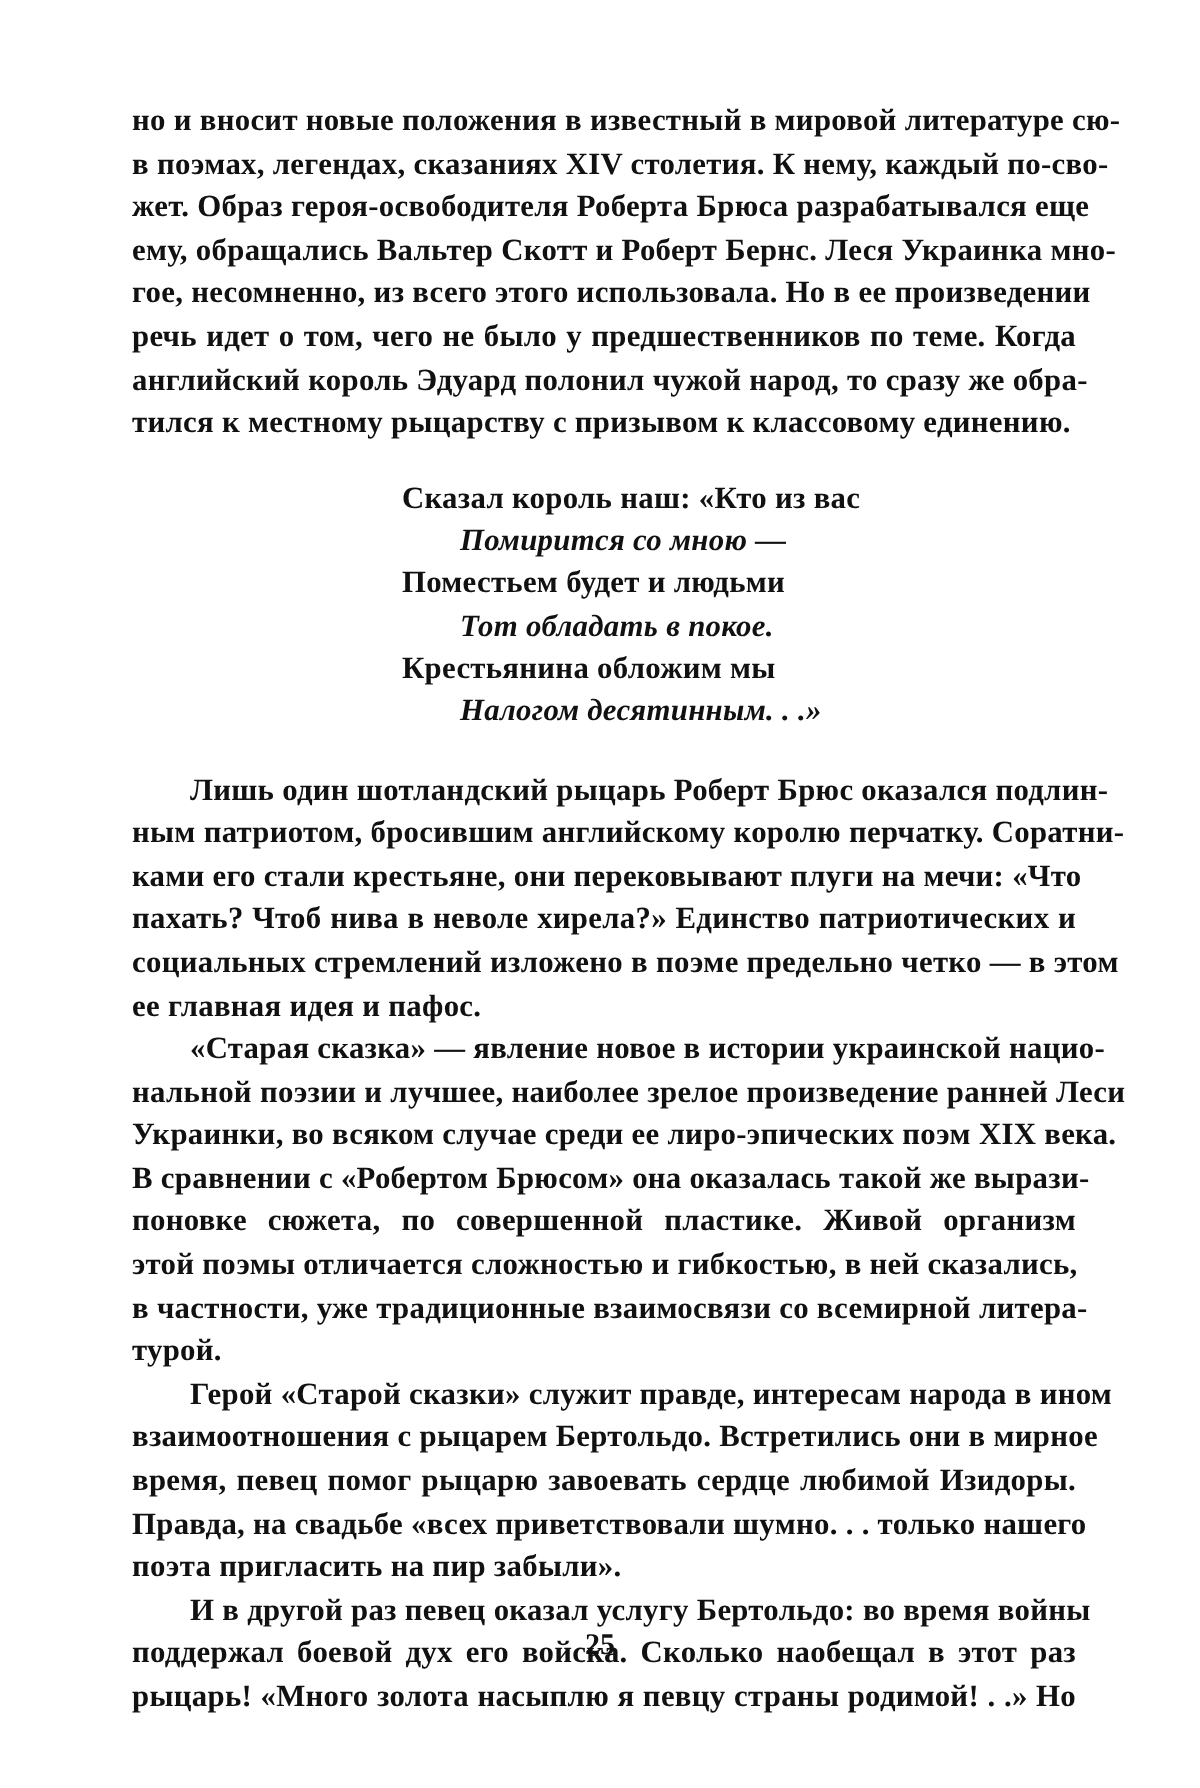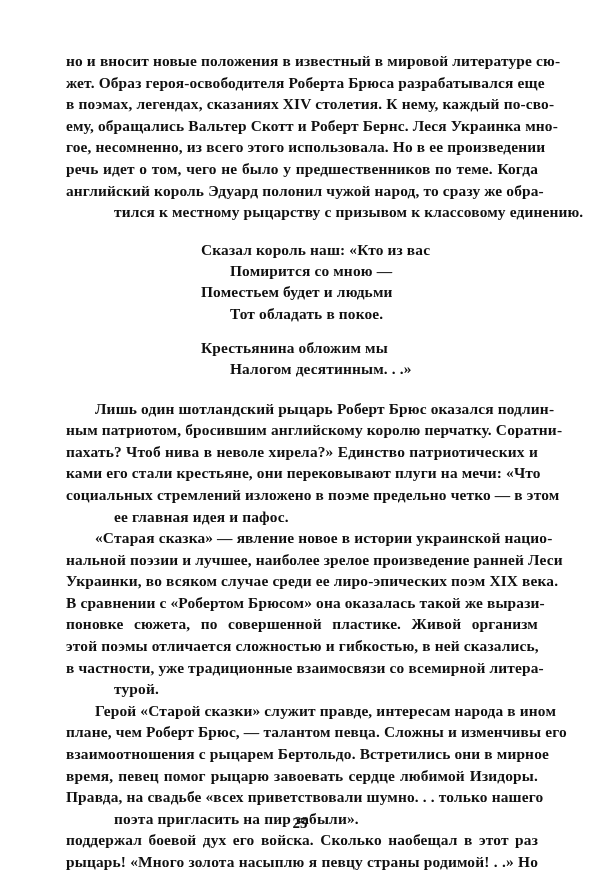--- a/index.html
+++ b/index.html
@@ -7,43 +7,43 @@
   .page {
     position:absolute; left:66px; top:50px; width:472px;
     font-family:"Liberation Serif", "DejaVu Serif", serif;
     font-size:15.4px; line-height:21.6px; color:#111111; font-weight:bold;
     letter-spacing:0.15px;
   }
   .line {
     display:block; white-space:nowrap; text-align:justify; text-align-last:justify;
     height:21.6px; overflow:visible;
   }
-  .line.last { text-align-last:left;margin-left:48px; }
+  .line.last { text-align-last:left; }
   .line.indent { padding-left:29px; }
   .poem {
     margin-top:16px; margin-bottom:18px; margin-left:135px;
   }
   .poem .pl { display:block; white-space:nowrap; height:21.3px; }
-  .poem .pl.ind { padding-left:29px; }
-  .poem .stanza + .stanza { margin-top:13px; }
+  .poem .pl.ind { padding-left:29px;font-style:italic; }
+  .poem .stanza + .stanza { margin-top:0; }
   .pagenum {
     position:absolute; left:0; width:600px; top:815px; text-align:center;
     font-family:"Liberation Serif", "DejaVu Serif", serif;
     font-weight:bold; font-size:15px; color:#111;
   }
 </style>
 </head>
 <body>
 
 <div class="page">
 
   <div>
     <span class="line">но и вносит новые положения в известный в мировой литературе сю-</span>
+    <span class="line">в поэмах, легендах, сказаниях XIV столетия. К нему, каждый по-сво-</span>
     <span class="line">жет. Образ героя-освободителя Роберта Брюса разрабатывался еще</span>
-    <span class="line">в поэмах, легендах, сказаниях XIV столетия. К нему, каждый по-сво-</span>
     <span class="line">ему, обращались Вальтер Скотт и Роберт Бернс. Леся Украинка мно-</span>
     <span class="line">гое, несомненно, из всего этого использовала. Но в ее произведении</span>
     <span class="line">речь идет о том, чего не было у предшественников по теме. Когда</span>
     <span class="line">английский король Эдуард полонил чужой народ, то сразу же обра-</span>
     <span class="line last">тился к местному рыцарству с призывом к классовому единению.</span>
   </div>
 
   <div class="poem">
     <div class="stanza">
       <span class="pl">Сказал король наш: «Кто из вас</span>
@@ -53,47 +53,47 @@
     </div>
     <div class="stanza">
       <span class="pl">Крестьянина обложим мы</span>
       <span class="pl ind">Налогом десятинным. . .»</span>
     </div>
   </div>
 
   <div>
     <span class="line indent">Лишь один шотландский рыцарь Роберт Брюс оказался подлин-</span>
     <span class="line">ным патриотом, бросившим английскому королю перчатку. Соратни-</span>
+    <span class="line">ками его стали крестьяне, они перековывают плуги на мечи: «Что</span>
     <span class="line">пахать? Чтоб нива в неволе хирела?» Единство патриотических и</span>
-    <span class="line">ками его стали крестьяне, они перековывают плуги на мечи: «Что</span>
     <span class="line">социальных стремлений изложено в поэме предельно четко — в этом</span>
     <span class="line last">ее главная идея и пафос.</span>
   </div>
 
   <div>
     <span class="line indent">«Старая сказка» — явление новое в истории украинской нацио-</span>
     <span class="line">нальной поэзии и лучшее, наиболее зрелое произведение ранней Леси</span>
     <span class="line">Украинки, во всяком случае среди ее лиро-эпических поэм XIX века.</span>
     <span class="line">В сравнении с «Робертом Брюсом» она оказалась такой же вырази-</span>
     <span class="line">поновке сюжета, по совершенной пластике. Живой организм</span>
     <span class="line">этой поэмы отличается сложностью и гибкостью, в ней сказались,</span>
     <span class="line">в частности, уже традиционные взаимосвязи со всемирной литера-</span>
     <span class="line last">турой.</span>
   </div>
 
   <div>
     <span class="line indent">Герой «Старой сказки» служит правде, интересам народа в ином</span>
-    <span class="line">плане, чем Роберт Брюс, — талантом певца. Сложны и изменчивы его</span>
     <span class="line">взаимоотношения с рыцарем Бертольдо. Встретились они в мирное</span>
     <span class="line">время, певец помог рыцарю завоевать сердце любимой Изидоры.</span>
     <span class="line">Правда, на свадьбе «всех приветствовали шумно. . . только нашего</span>
     <span class="line last">поэта пригласить на пир забыли».</span>
   </div>
 
   <div>
+    <span class="line indent">И в другой раз певец оказал услугу Бертольдо: во время войны</span>
     <span class="line">поддержал боевой дух его войска. Сколько наобещал в этот раз</span>
     <span class="line">рыцарь! «Много золота насыплю я певцу страны родимой! . .» Но</span>
 
   </div>
 
 </div>
 
 <div class="pagenum">25</div>
 
 </body></html>

